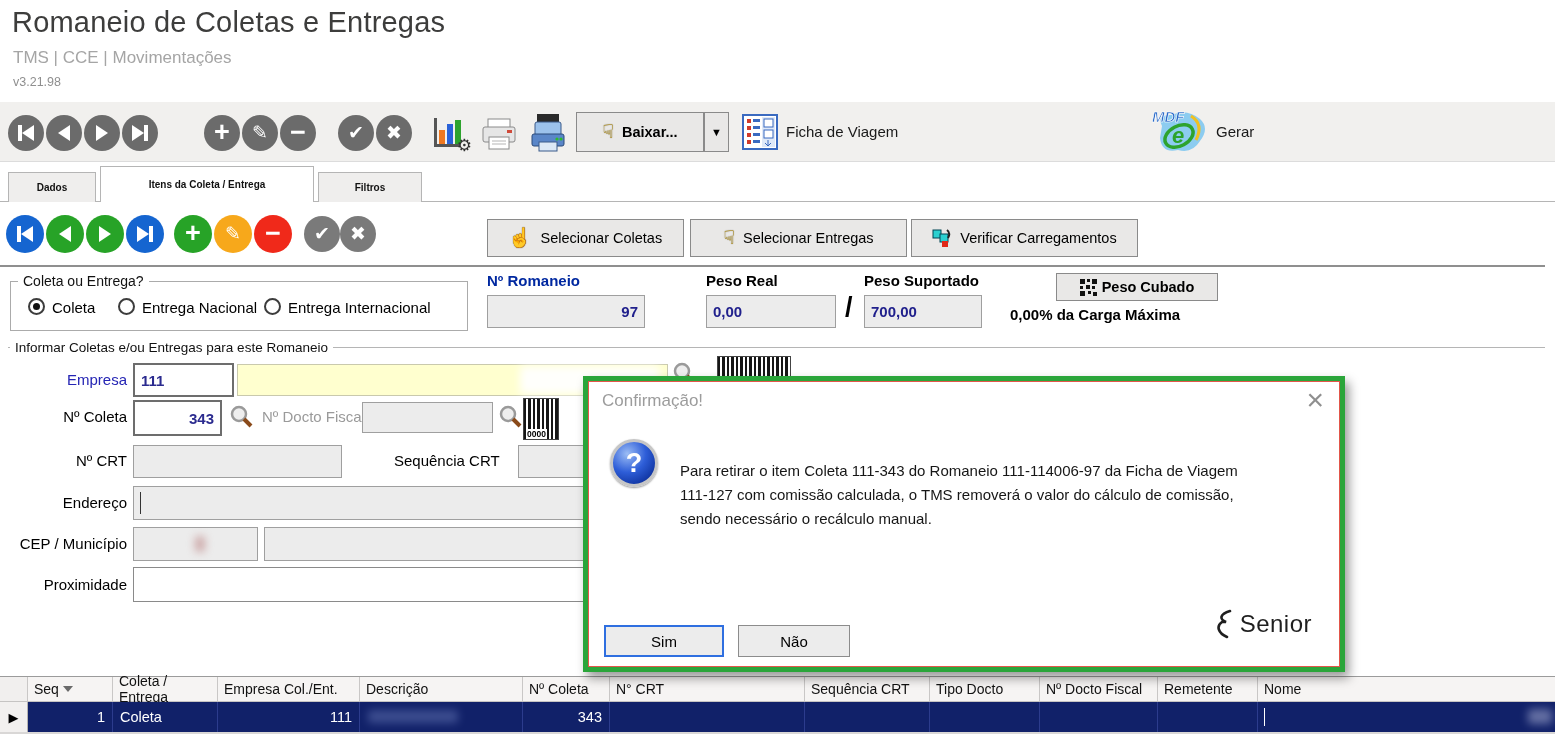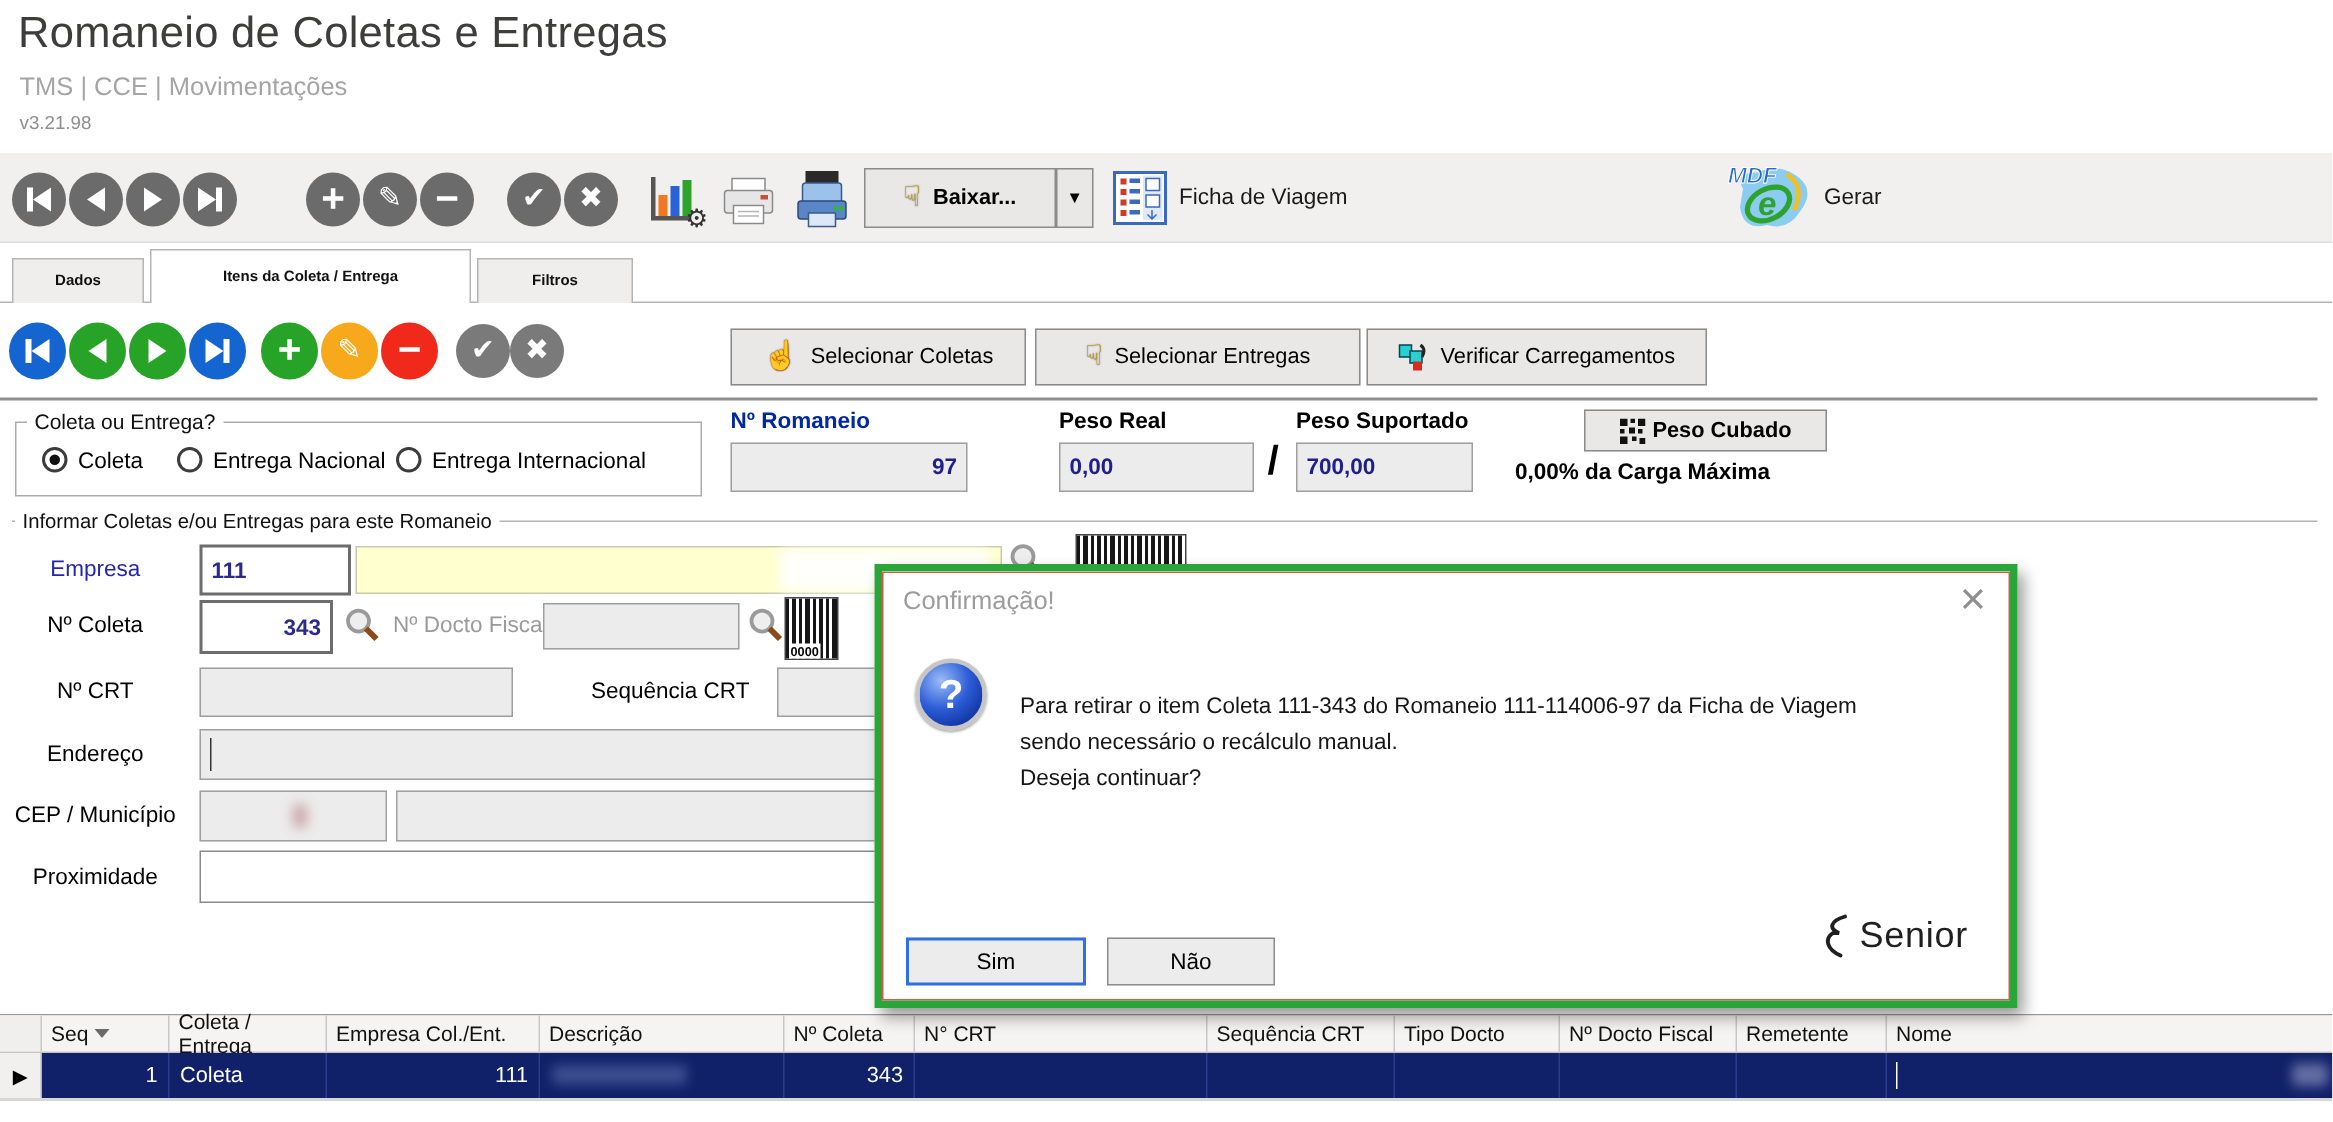--- a/index.html
+++ b/index.html
@@ -51,21 +51,21 @@
 
   
   .sep { left:0; top:265px; width:1545px; height:2px; background:#8f8f8f; }
   .groupbox { border:1px solid #ababab; background:#fff; }
   .legend { position:absolute; background:#fff; padding:0 5px; font-size:14px; color:#111; z-index:2; }
 
   .radio { position:absolute; width:17px; height:17px; border:2px solid #3c3c3c; border-radius:50%; background:#fff; cursor:pointer; }
   .radio.checked::after { content:""; position:absolute; left:3px; top:3px; width:7px; height:7px; border-radius:50%; background:#111; }
   .rlabel { position:absolute; font-size:15px; color:#000; }
 
-  .flabel { position:absolute; left:0; width:127px; text-align:center; font-size:15px; color:#000; }
+  .flabel { position:absolute; left:0; width:127px; text-align:right; font-size:15px; color:#000; }
   .flabel.blue { color:#2525b4; }
   .flabel.gray { position:absolute; color:#9a9a9a; width:auto; }
 
   .blabel { position:absolute; font-size:15px; font-weight:bold; color:#000; }
   .blabel.navy { color:#0028a0; }
 
   input.fld { position:absolute; font-family:"Liberation Sans",sans-serif; font-size:15px; padding:0 6px; outline:none; }
   .fld-gray  { background:#ececec; border:1px solid #9f9f9f; color:#20208c; font-weight:600; }
   .fld-white { background:#fff; border:2px solid #6d6d6d; color:#2b2b8f; font-weight:600; }
   .fld-thin  { background:#fff; border:1px solid #8a8a8a; color:#222; font-weight:400; }
@@ -367,22 +367,22 @@
   <input class="fld fld-thin" style="left: 133px; top: 567px; width: 1023px; height: 35px;" readonly="">
 
   <div class="abs dialog">
     <div class="dlg-title">Confirmação!</div>
     <div class="dlg-close">×</div>
     <div class="qicon">
         <span>?</span>
       </div>
     <div class="dlg-msg">
       <div>Para retirar o item Coleta 111-343 do Romaneio 111-114006-97 da Ficha de Viagem</div>
+      <div>111-127 com comissão calculada, o TMS removerá o valor do cálculo de comissão,</div>
       <div>sendo necessário o recálculo manual.</div>
-      <div>Deseja continuar?</div>
     </div>
     <button class="dlg-btn btn-sim">Sim</button>
     <button class="dlg-btn btn-nao">Não</button>
     <div class="brand">
       <svg width="18" height="30">
         <path d="M14 2 C4 5 3 10 10 13 L6 13 C0 17 2 24 11 28" stroke="#1f1f1f" stroke-width="2.6" fill="none" stroke-linecap="round"></path>
       </svg>
       <span class="brand-name">Senior</span>
     </div>
   </div>

